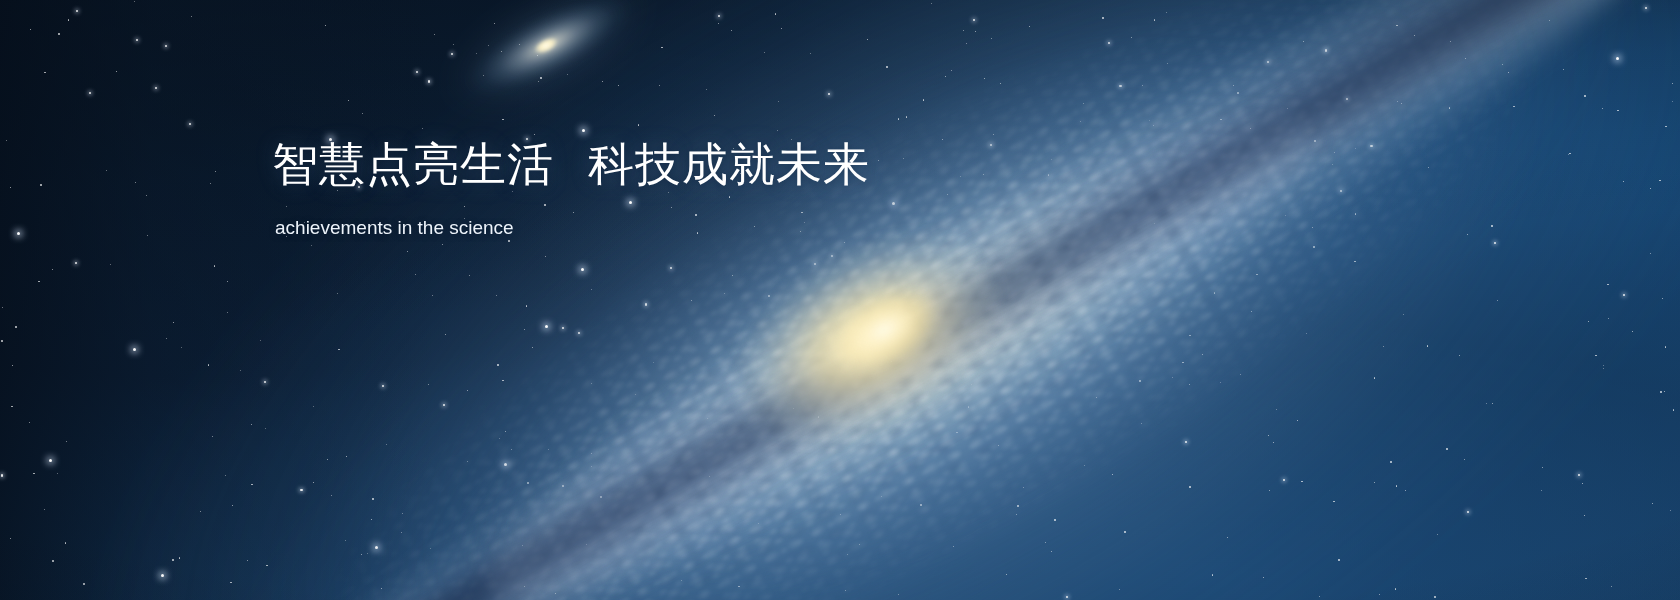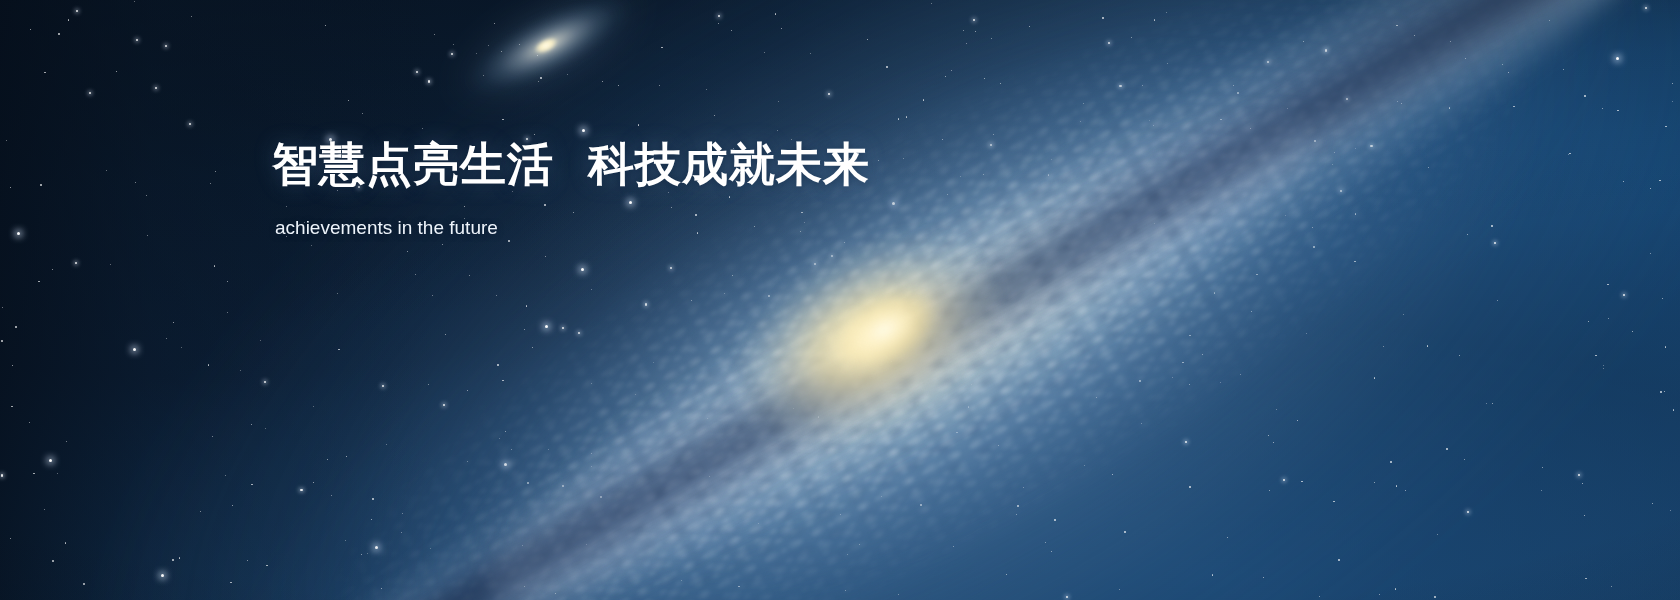--- a/index.html
+++ b/index.html
@@ -316,21 +316,21 @@
     position: absolute;
     left: 272px;
     top: 138px;
     width: 700px;
   }
   .headline {
     margin: 0;
     color: #ffffff;
     font-size: 46px;
     line-height: 1.16;
-    font-weight: 700;
+    font-weight: 400;
     letter-spacing: 1px;
     white-space: nowrap;
     text-shadow: 0 1px 8px rgba(6,24,48,0.55), 0 0 22px rgba(150,200,255,0.25);
   }
   .headline .gap { display: inline-block; width: 34px; }
   .subtitle {
     margin: 22px 0 0 3px;
     color: #eef4fb;
     font-size: 19px;
     line-height: 30px;
@@ -764,17 +764,17 @@
       <span class="star" style="left: 345.7px; top: 455.5px; width: 1.5px; height: 1.5px; opacity: 0.72;"></span>
       <span class="star" style="left: 1188.7px; top: 384px; width: 1px; height: 1px; opacity: 0.58;"></span>
       <span class="star" style="left: 695.2px; top: 214px; width: 1.5px; height: 1.5px; opacity: 0.72;"></span>
     </div>
 
   <div class="vignette"></div>
 
   <div class="hero-copy">
     <h1 class="headline"><span>智慧点亮生活</span><span class="gap"></span><span>科技成就未来</span></h1>
     <p class="subtitle">
-      <span>achievements in the future</span>
+      <span>achievements in the science</span>
     </p>
   </div>
 
 </div>
 
 </body></html>

